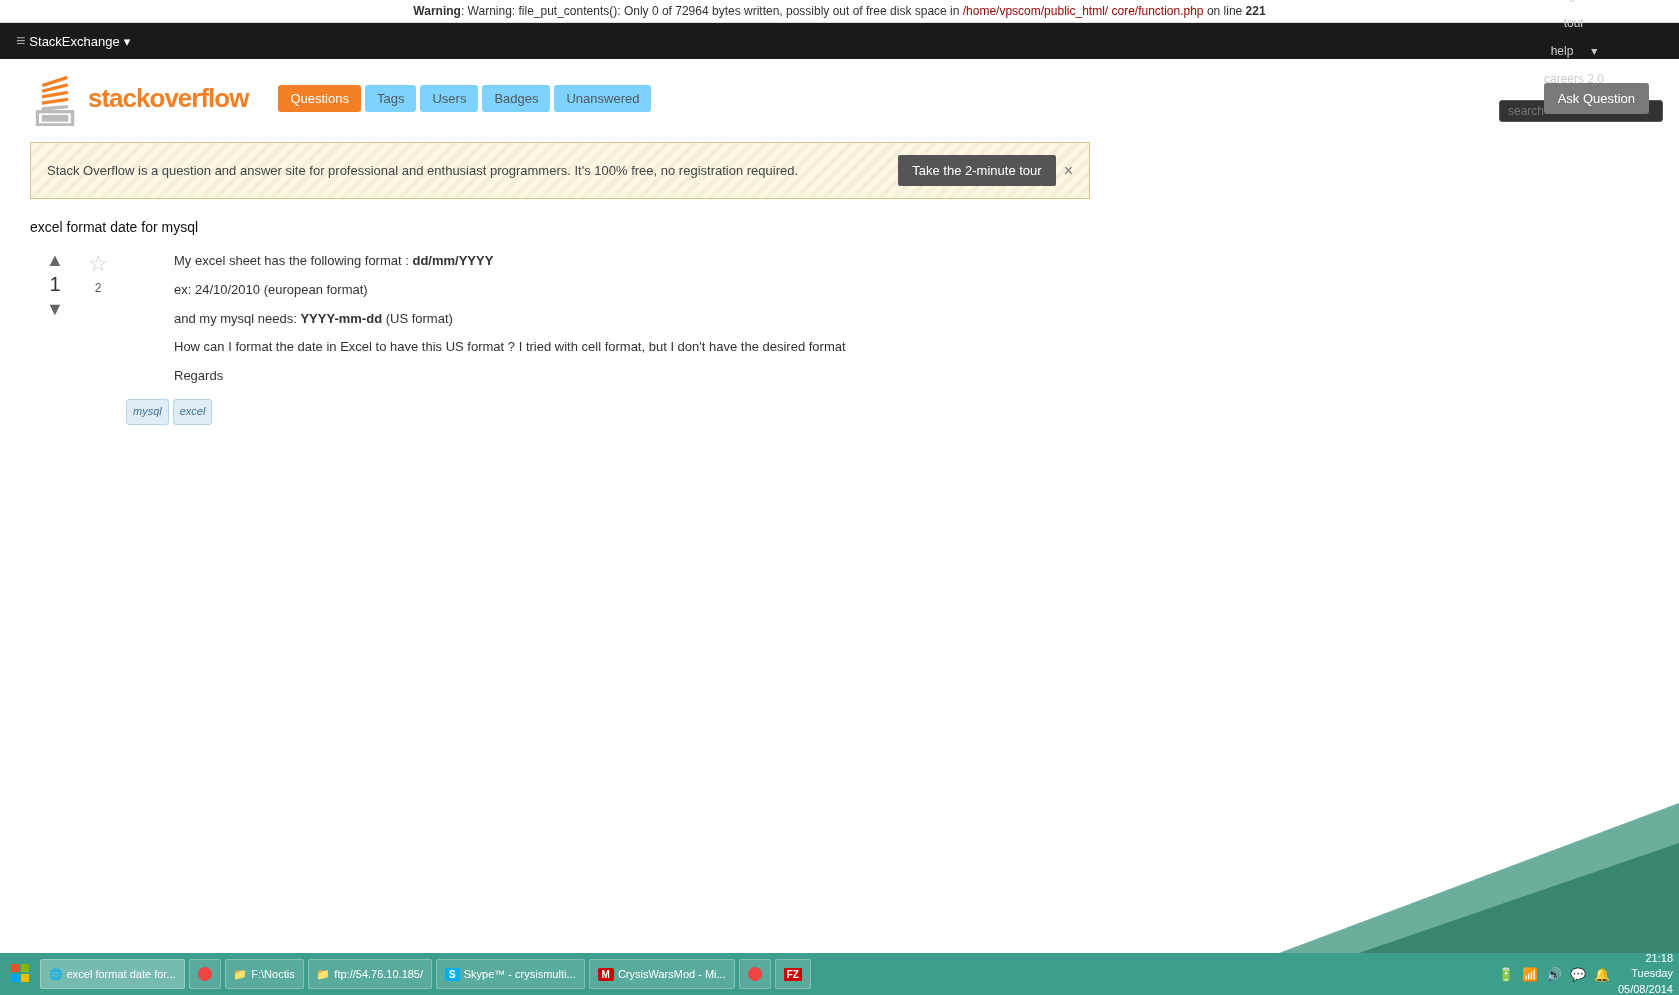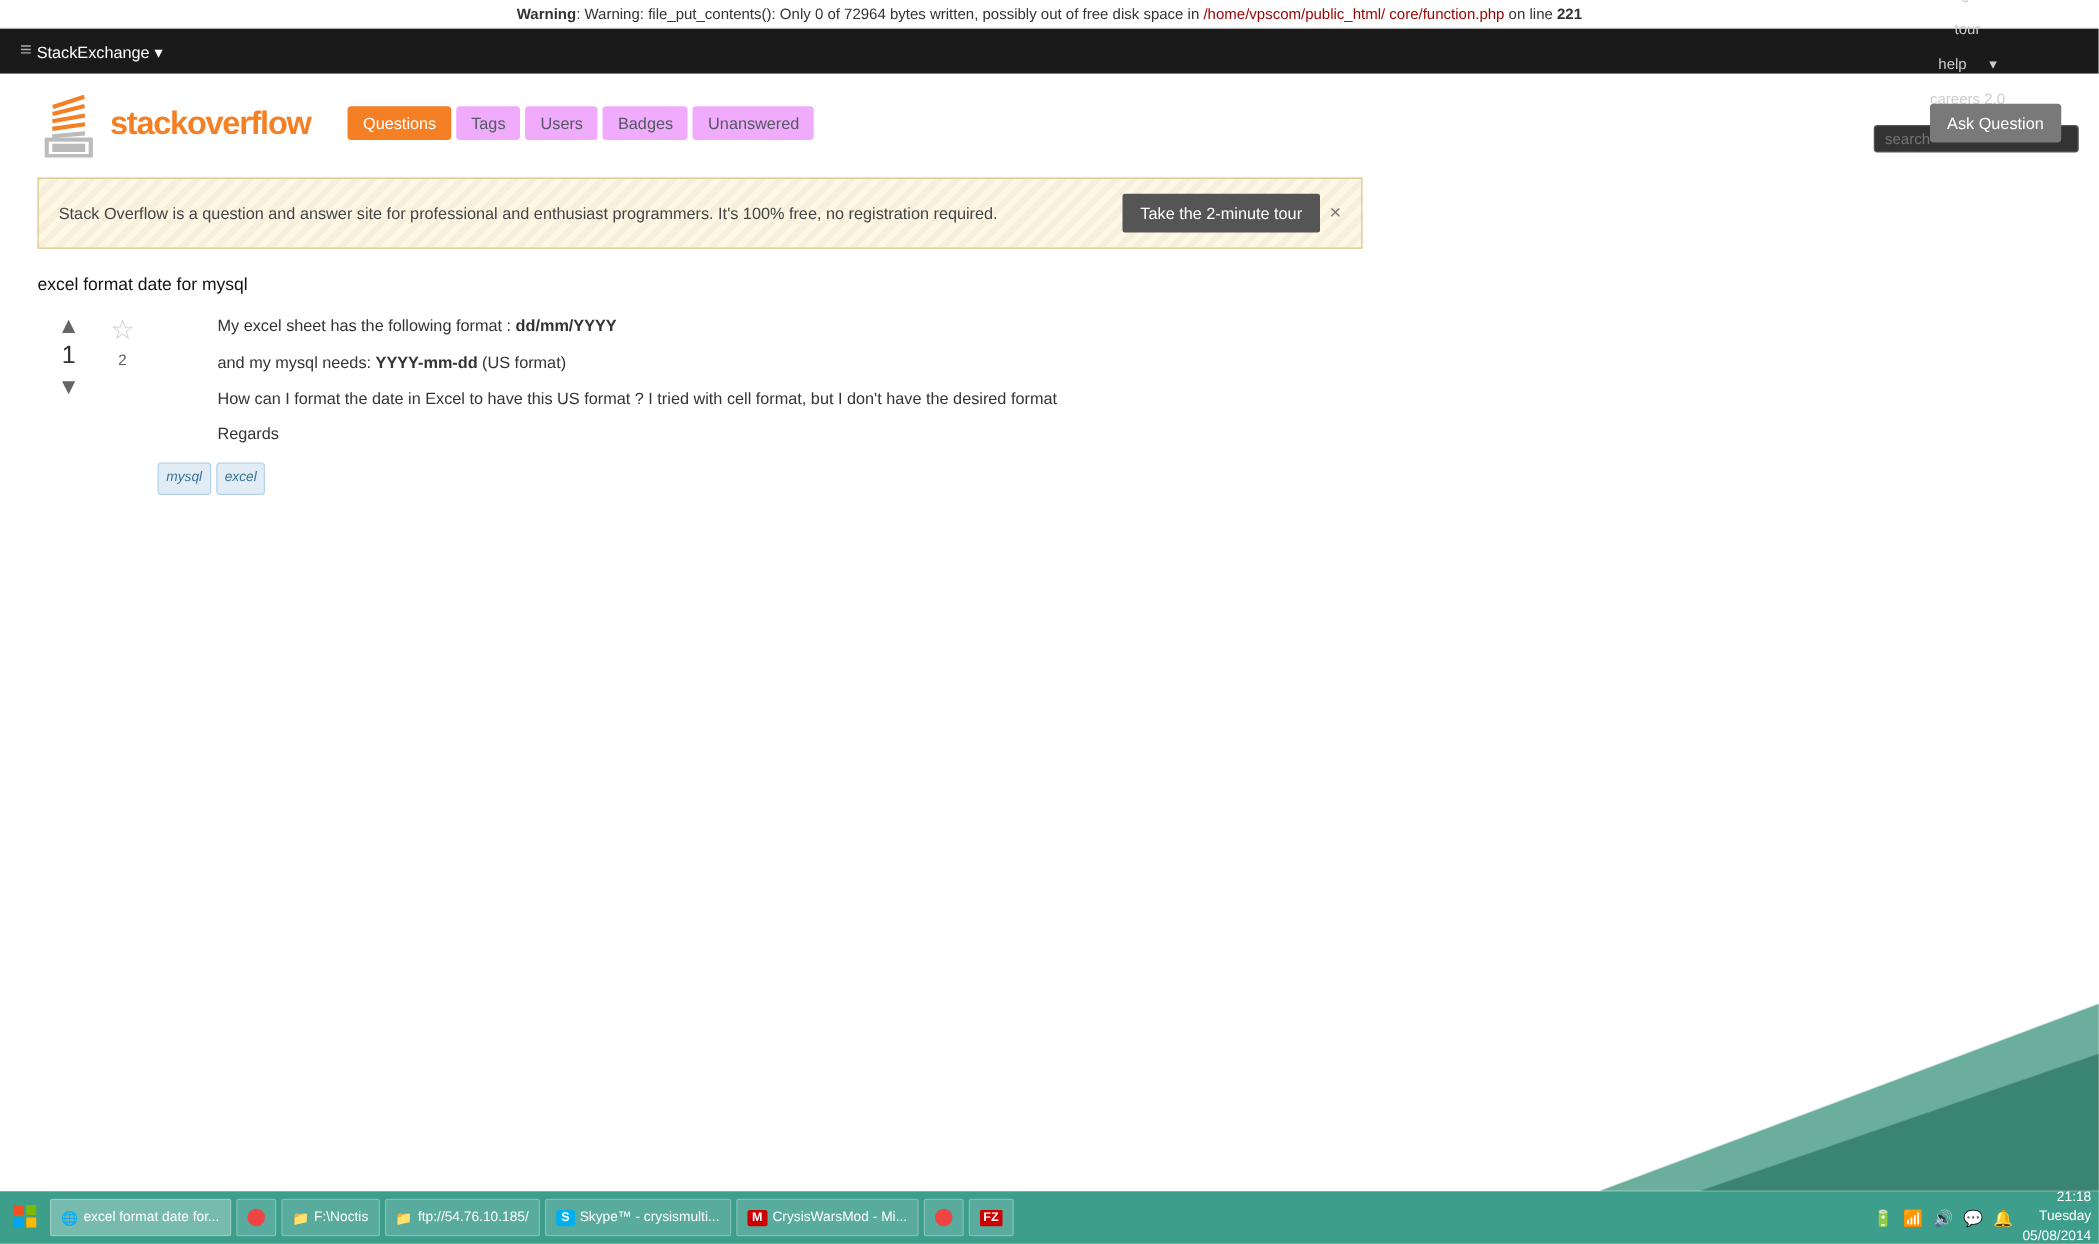--- a/index.html
+++ b/index.html
@@ -106,21 +106,21 @@
       font-size: 13px;
       cursor: pointer;
       text-decoration: none;
       display: inline-block;
     }
     .nav-btn-orange {
       background: #f47f24;
       color: #fff;
     }
     .nav-btn-gray {
-      background: #f0abfc;
+      background: #7dd3fc;
       color: #525960;
     }
     .ask-question-btn {
       margin-left: auto;
       background: #797979;
       color: #fff;
       padding: 8px 14px;
       border: none;
       border-radius: 3px;
       font-size: 13px;
@@ -416,20 +416,21 @@
 
     <div class="fav-column">
       <button class="fav-star">☆</button>
       <span class="fav-count">2</span>
     </div>
 
     <div class="question-content">
       <p>
         <span>My excel sheet has the following format : </span><strong>dd/mm/YYYY</strong>
       </p>
+      <p>ex: 24/10/2010 (european format)</p>
       <p>
         <span>and my mysql needs: </span><strong>YYYY-mm-dd</strong><span> (US format)</span>
       </p>
       <p>How can I format the date in Excel to have this US format ? I tried with cell format, but I don't have the desired format</p>
       <p>Regards</p>
 
       <div class="tags-area">
         <a href="#" class="tag">mysql</a>
         <a href="#" class="tag">excel</a>
       </div>

